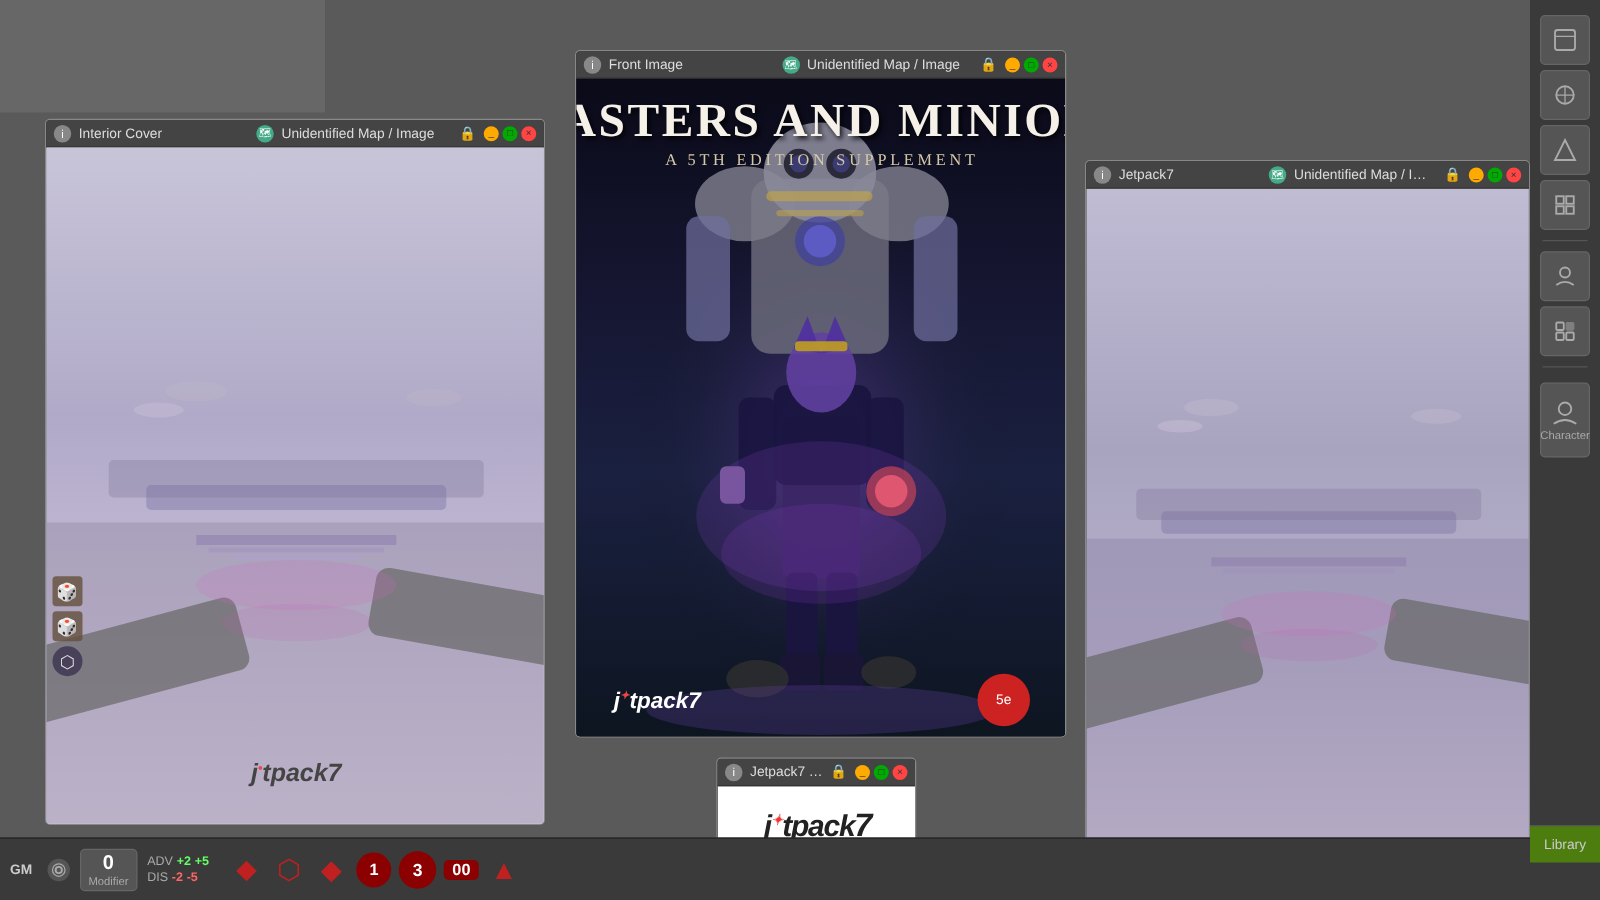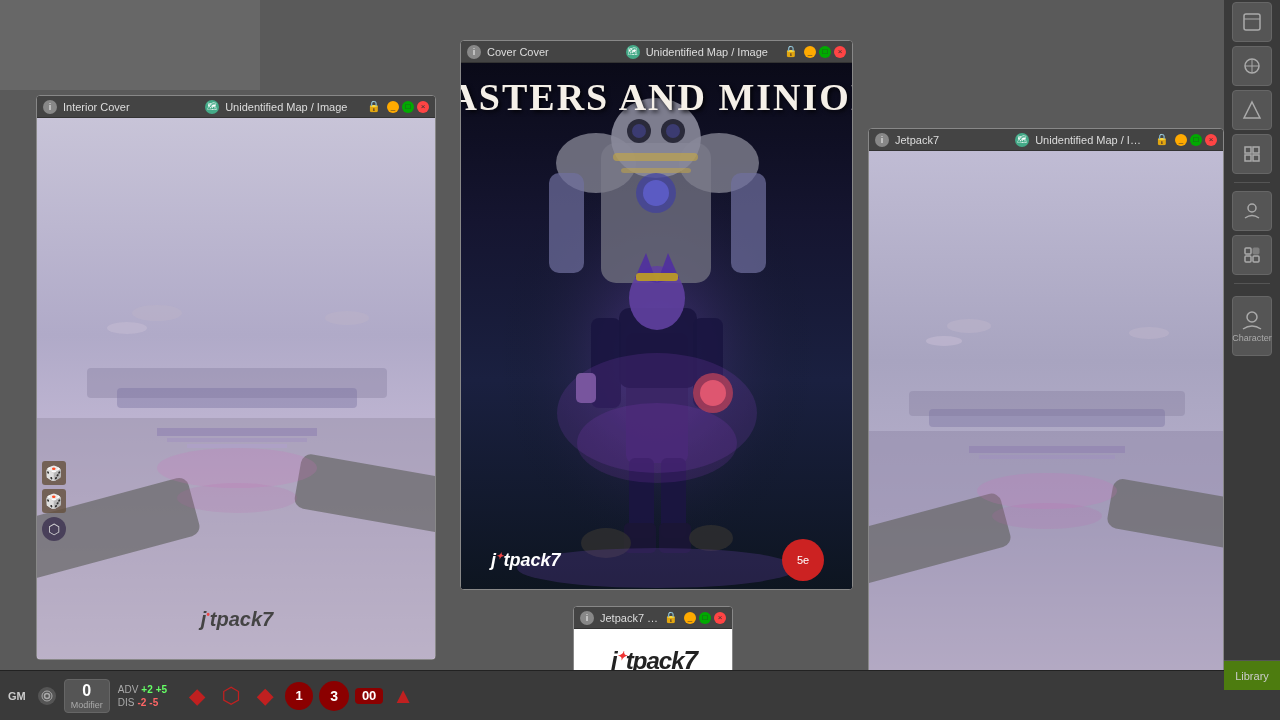--- a/index.html
+++ b/index.html
@@ -27,21 +27,21 @@
     .right-toolbar {
       position: absolute;
       top: 0;
       right: 0;
       width: 56px;
       height: 720px;
       background: #3a3a3a;
       display: flex;
       flex-direction: column;
       align-items: center;
-      padding: 2px 0;
+      padding: 12px 0;
       gap: 4px;
     }
 
     .toolbar-btn {
       width: 40px;
       height: 40px;
       background: #555;
       border: 1px solid #666;
       border-radius: 4px;
       display: flex;
@@ -564,21 +564,21 @@
         <div class="jetpack-logo-interior">
           <span style="font-style:italic;font-weight:900;color:#444;font-size:20px;text-align:center;">j<span style="color:#e44;font-size:10px;vertical-align:super;">•</span>tpack7</span>
         </div>
       </div>
     </div>
   </div>
 
   <div class="map-window front-cover">
     <div class="window-titlebar">
       <div class="info-icon">i</div>
-      <span class="title-text">Cover Cover</span>
+      <span class="title-text">Front Image</span>
       <div class="map-icon">🗺</div>
       <span class="title-text">Unidentified Map / Image</span>
       <span class="lock-icon">🔒</span>
       <div class="win-btns">
         <div class="win-btn win-btn-minimize">_</div>
         <div class="win-btn win-btn-maximize">□</div>
         <div class="win-btn win-btn-close">×</div>
       </div>
     </div>
     <div class="window-content">
@@ -651,20 +651,21 @@
 
           <ellipse cx="196" cy="350" rx="100" ry="60" fill="#8040c0" opacity="0.2"></ellipse>
           <ellipse cx="196" cy="380" rx="80" ry="40" fill="#a040e0" opacity="0.15"></ellipse>
 
           <ellipse cx="196" cy="505" rx="140" ry="20" fill="#6040a0" opacity="0.3"></ellipse>
         </svg>
 
         
         <div class="masters-title">
           <div class="main-title">Masters and Minions</div>
+          <div class="subtitle">A 5th Edition Supplement</div>
         </div>
 
         
         <div class="cover-bottom">
           <div class="jp7-logo">
             <span style="font-style:italic;font-weight:900;color:white;font-size:18px;">j<span style="color:#e44;font-size:9px;vertical-align:super;">✦</span>tpack7</span>
           </div>
           <div class="d5e-badge" style="background:#cc2222;width:42px;height:42px;border-radius:50%;display:flex;align-items:center;justify-content:center;color:white;font-size:11px;font-weight:normal;">5e</div>
         </div>
       </div>

